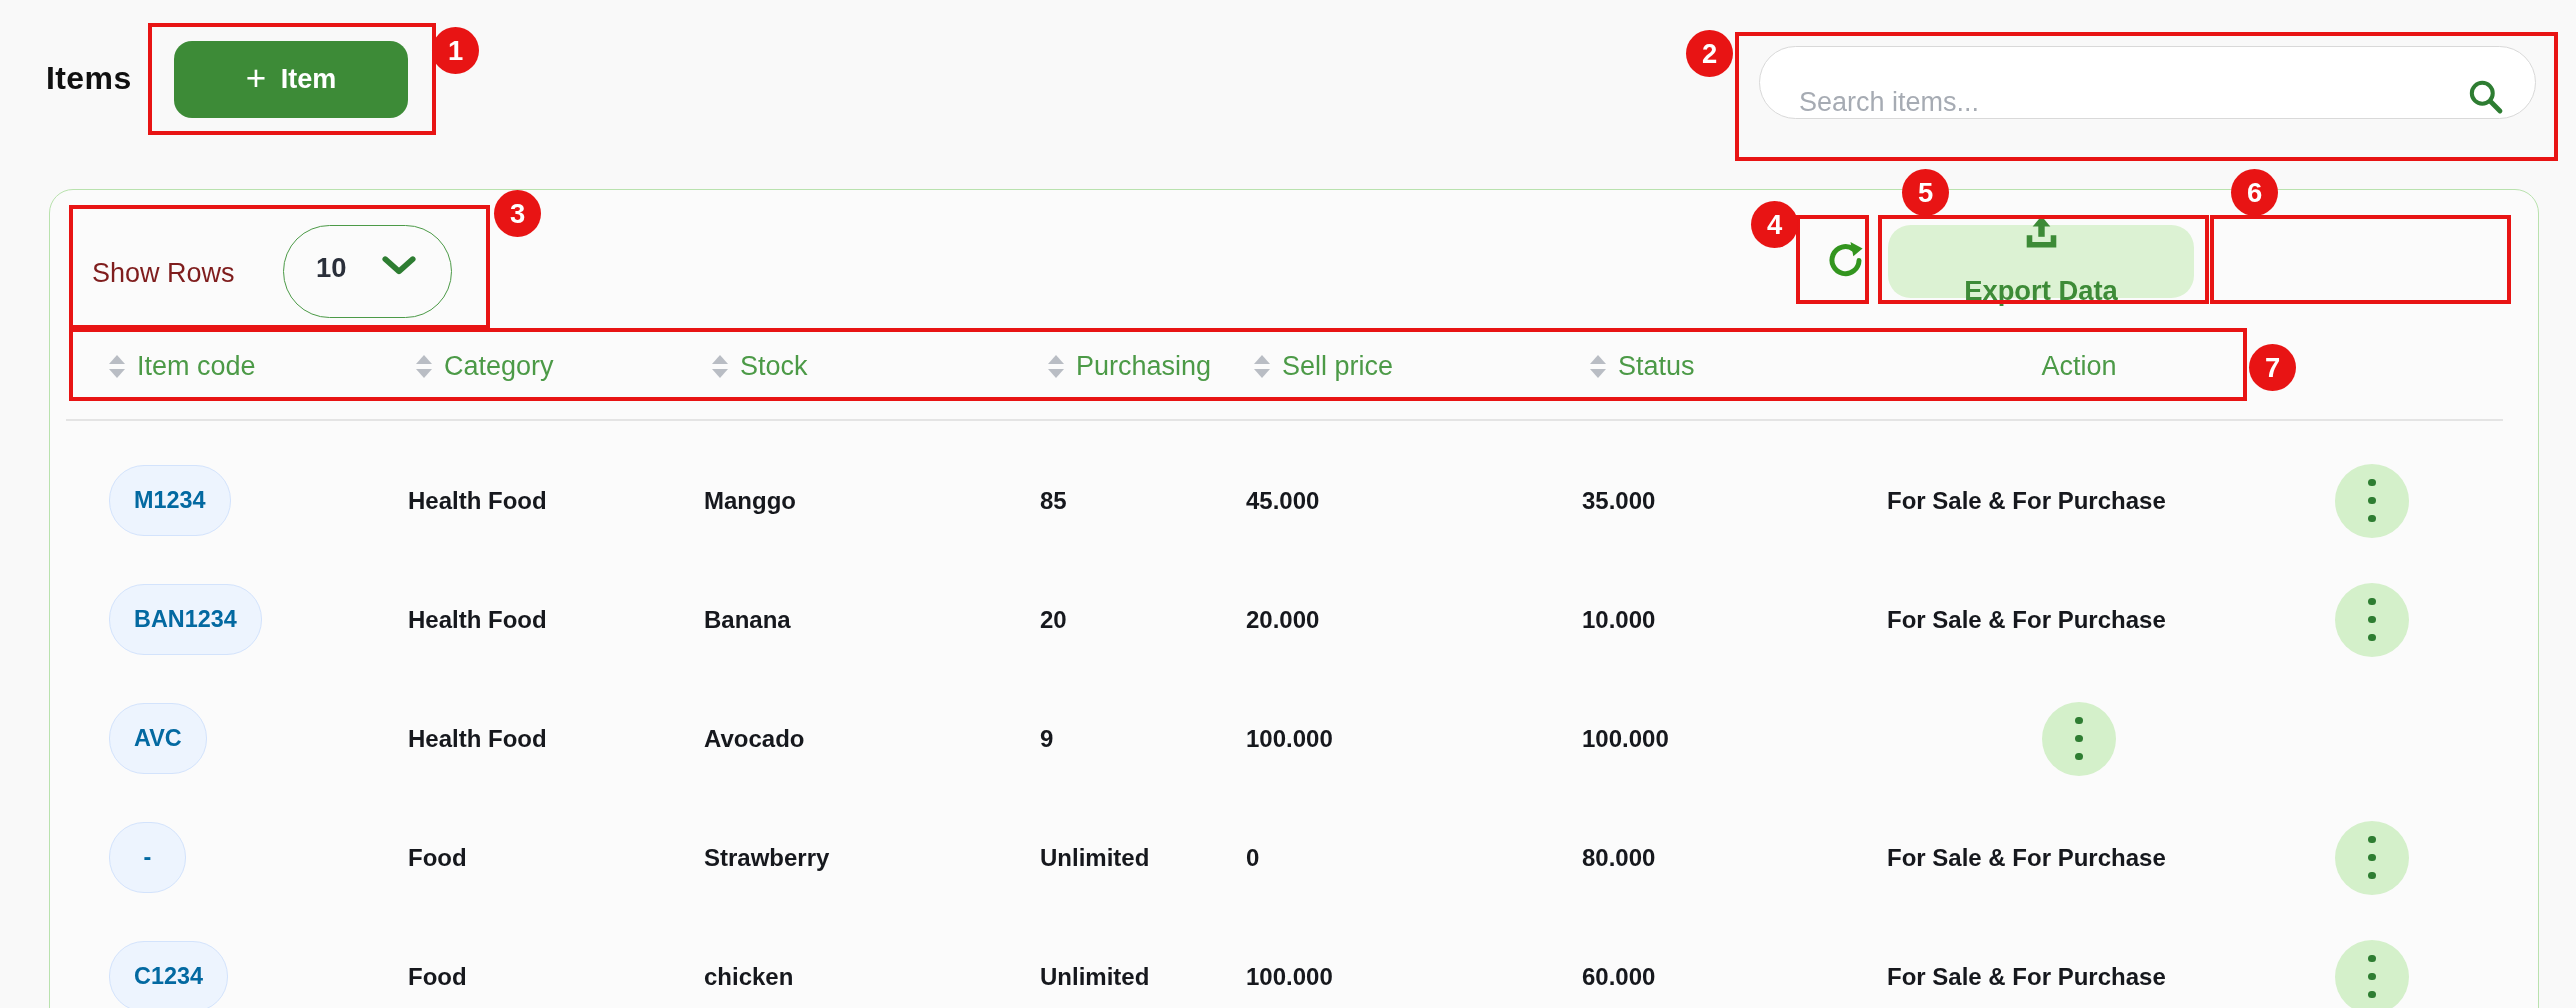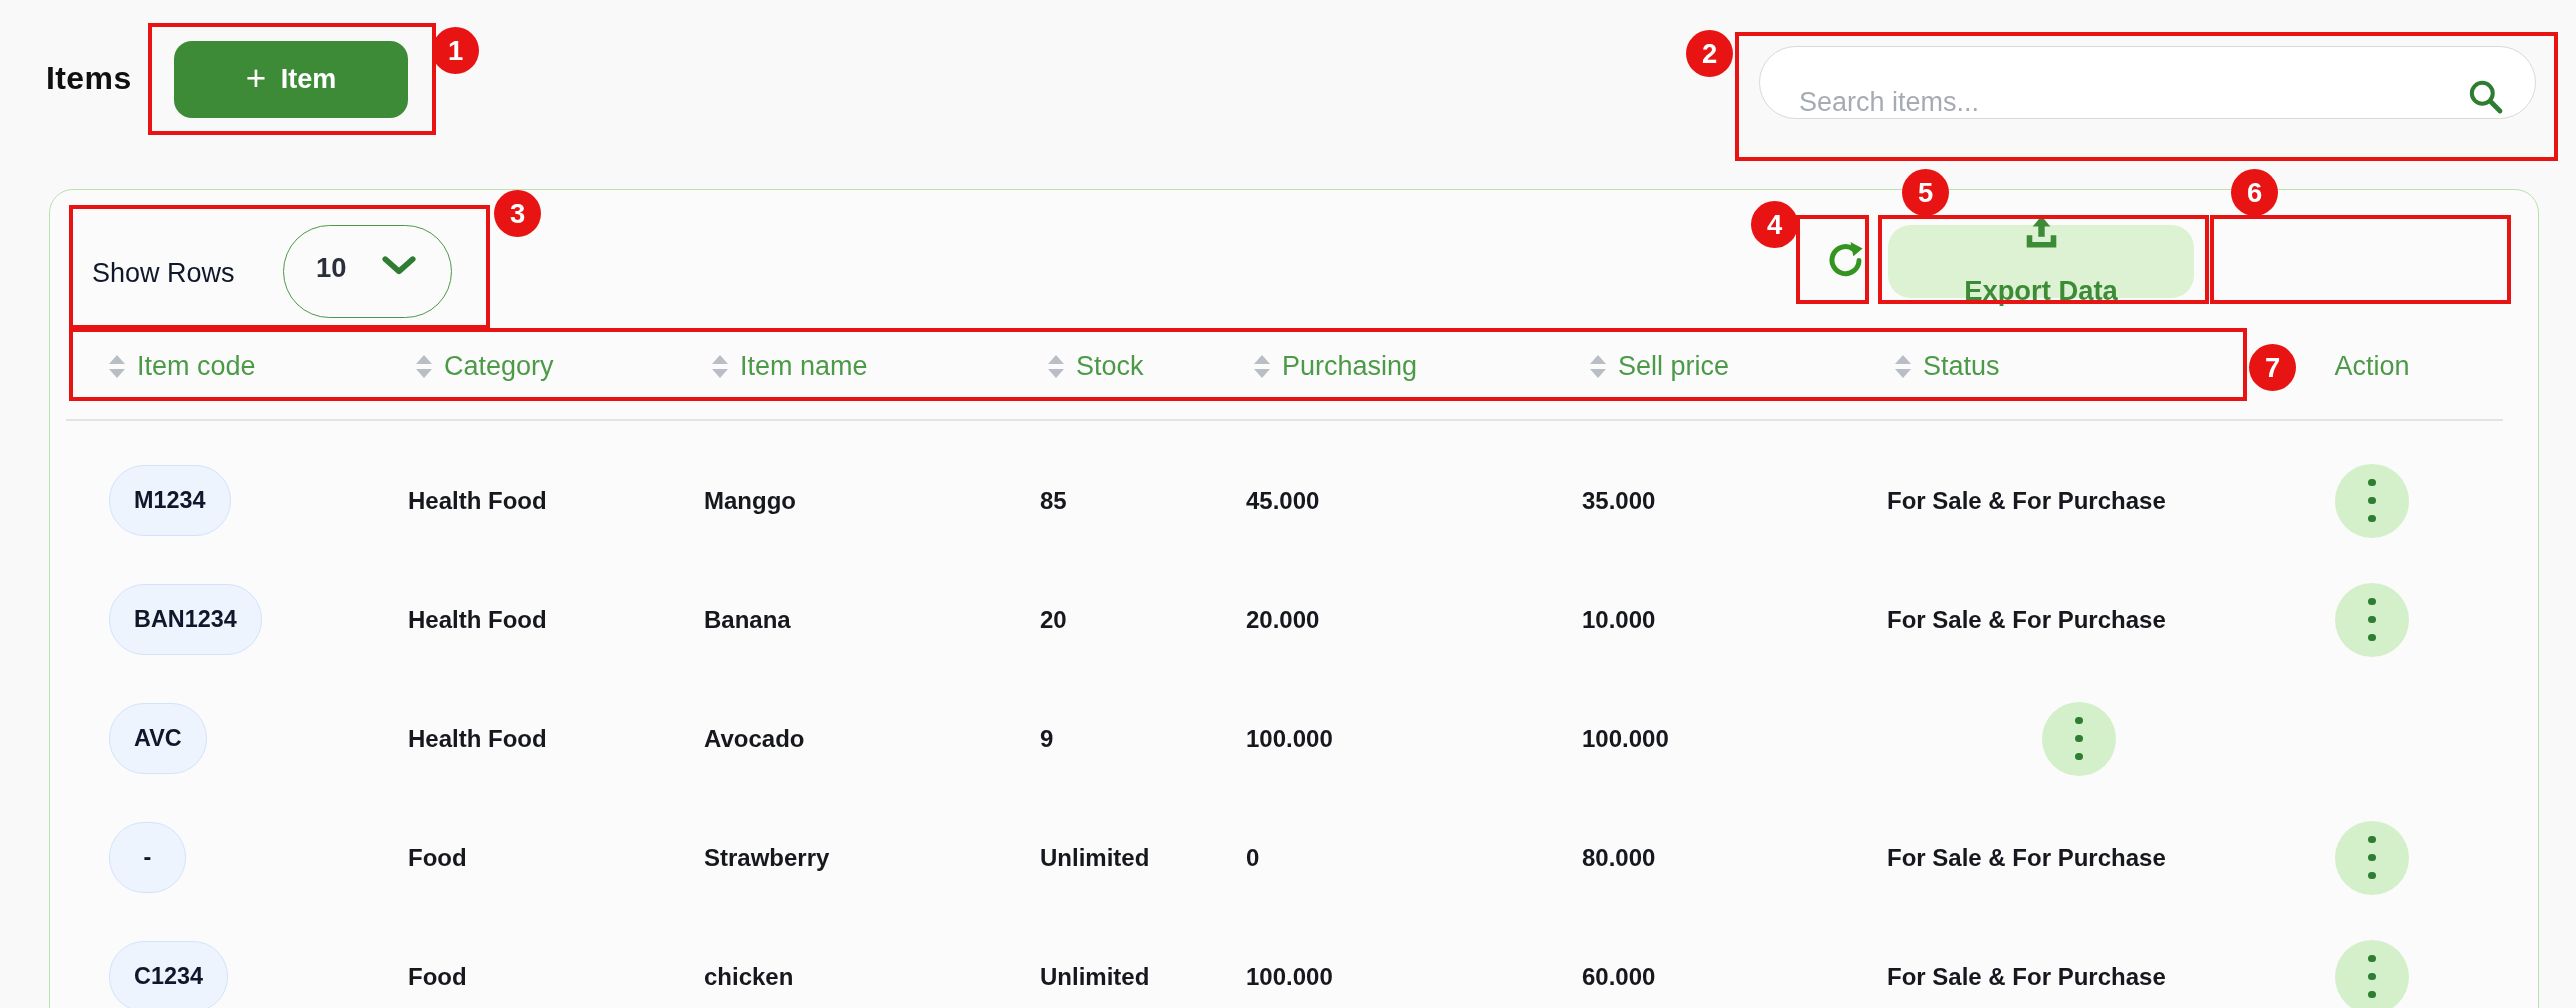--- a/index.html
+++ b/index.html
@@ -22,21 +22,21 @@
   .search-wrap input { flex:1; border:none; outline:none; background:transparent;
     font-size:27px; color:#333; font-family:inherit; }
   .search-wrap input::placeholder { color:#a6abb3; }
   .search-icon { flex:0 0 auto; }
 
   
   .card { position:absolute; left:49px; top:189px; width:2490px; height:903px;
     background:#fbfbfb; border:1.6px solid #b9e2ae; border-radius:24px; }
 
   .show-rows-label { position:absolute; left:42px; top:68px; font-size:27px;
-    font-weight:500; color:#0f172a; }
+    font-weight:500; color:#7f1d1d; }
   .rows-select { position:absolute; left:233px; top:35px; width:169px; height:93px;
     border:1.6px solid #4c9a47; border-radius:47px; background:transparent;
     display:flex; align-items:center; justify-content:space-between;
     padding:0 35px 8px 32px; cursor:pointer; }
   .rows-select .val { font-size:27.4px; font-weight:600; color:#2a2f3a; }
 
   .icon-btn { position:absolute; left:1767px; top:35px; width:56px; height:73px;
     background:transparent; border:none; display:flex; align-items:center;
     justify-content:center; cursor:pointer; }
 
@@ -66,21 +66,21 @@
   .head-sep { position:absolute; left:16px; top:229px; width:2437px; height:1.6px;
     background:#e4e4e4; }
 
   .tbody { position:absolute; left:51px; top:251px; width:2371px; }
   .trow { height:119px; }
   .td { font-size:24px; font-weight:600; color:#16181d; }
   .td.code-cell { display:flex; }
   .code-pill { margin-left:8px; display:inline-flex; align-items:center;
     justify-content:center; min-width:77px; height:71px; padding:4px 24px;
     background:#edf4fe; border:1.6px solid #d3e3fc; border-radius:35px;
-    color:#0f172a; font-size:23.4px; font-weight:600;text-align:right; }
+    color:#0369a1; font-size:23.4px; font-weight:600;text-align:right; }
   .td.action-cell { display:flex; justify-content:center; }
   .kebab { width:74px; height:74px; border-radius:50%; background:#d4f0ca;
     border:none; display:flex; flex-direction:column; align-items:center;
     justify-content:center; gap:10.5px; cursor:pointer; }
   .kebab i { width:7.3px; height:7.3px; border-radius:50%; background:#2e7d32; }
 
   
   .ann-box { position:absolute; border:4px solid #e81414; z-index:5;
     pointer-events:none; }
   .b1 { left:148px; top:23.4px;  width:288px;  height:112px; }
@@ -171,27 +171,20 @@
             <i class="up"></i>
             <i class="down"></i>
           </span>
           <span>Category</span>
         </div>
         <div class="th">
           <span class="sort">
             <i class="up"></i>
             <i class="down"></i>
           </span>
-          <span>Item name</span>
-        </div>
-        <div class="th">
-          <span class="sort">
-            <i class="up"></i>
-            <i class="down"></i>
-          </span>
           <span>Stock</span>
         </div>
         <div class="th">
           <span class="sort">
             <i class="up"></i>
             <i class="down"></i>
           </span>
           <span>Purchasing</span>
         </div>
         <div class="th">

